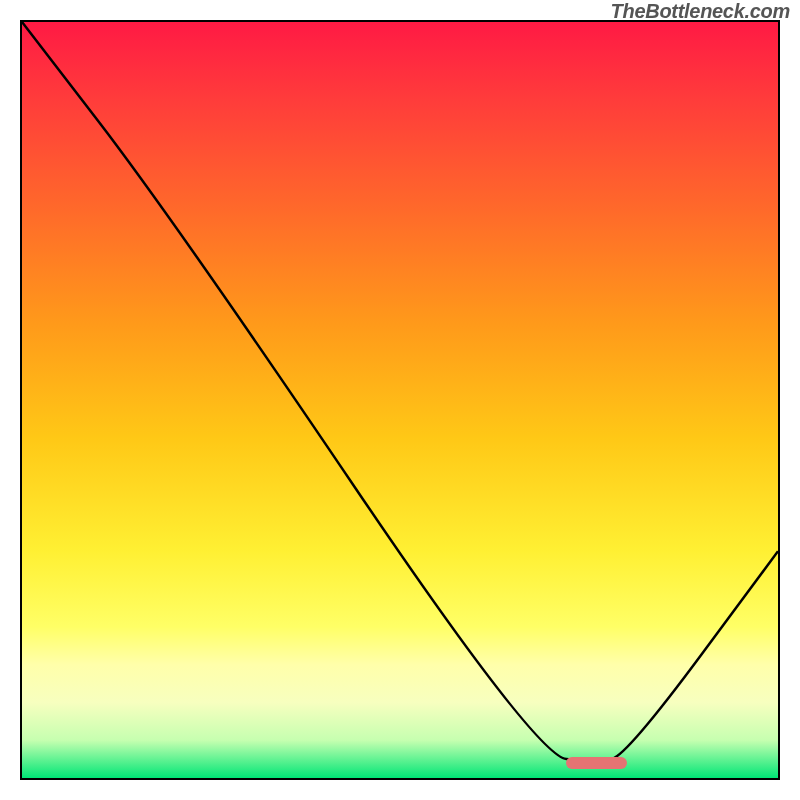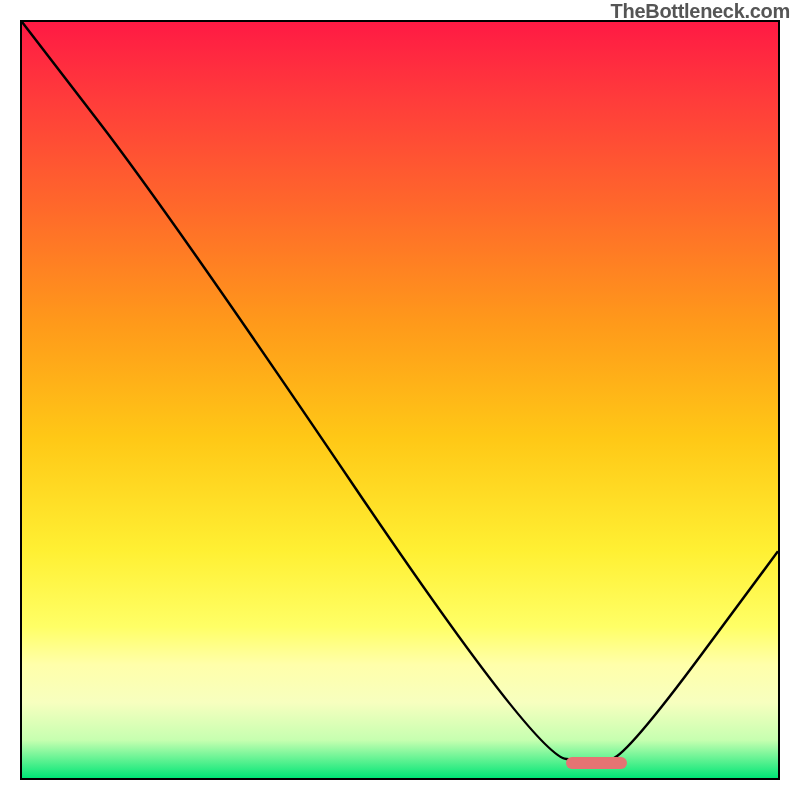--- a/index.html
+++ b/index.html
@@ -53,20 +53,21 @@
     height: 12px;
   }
   .attribution {
     position: absolute;
     top: 0px;
     right: 10px;
     font-size: 20px;
     font-weight: bold;
     color: #555555;
     letter-spacing: -0.3px;
+    font-style: italic;
   }
 </style>
 </head>
 <body>
 
 <div class="container">
 
   <div class="attribution">TheBottleneck.com</div>
 
   <div class="chart-area">

